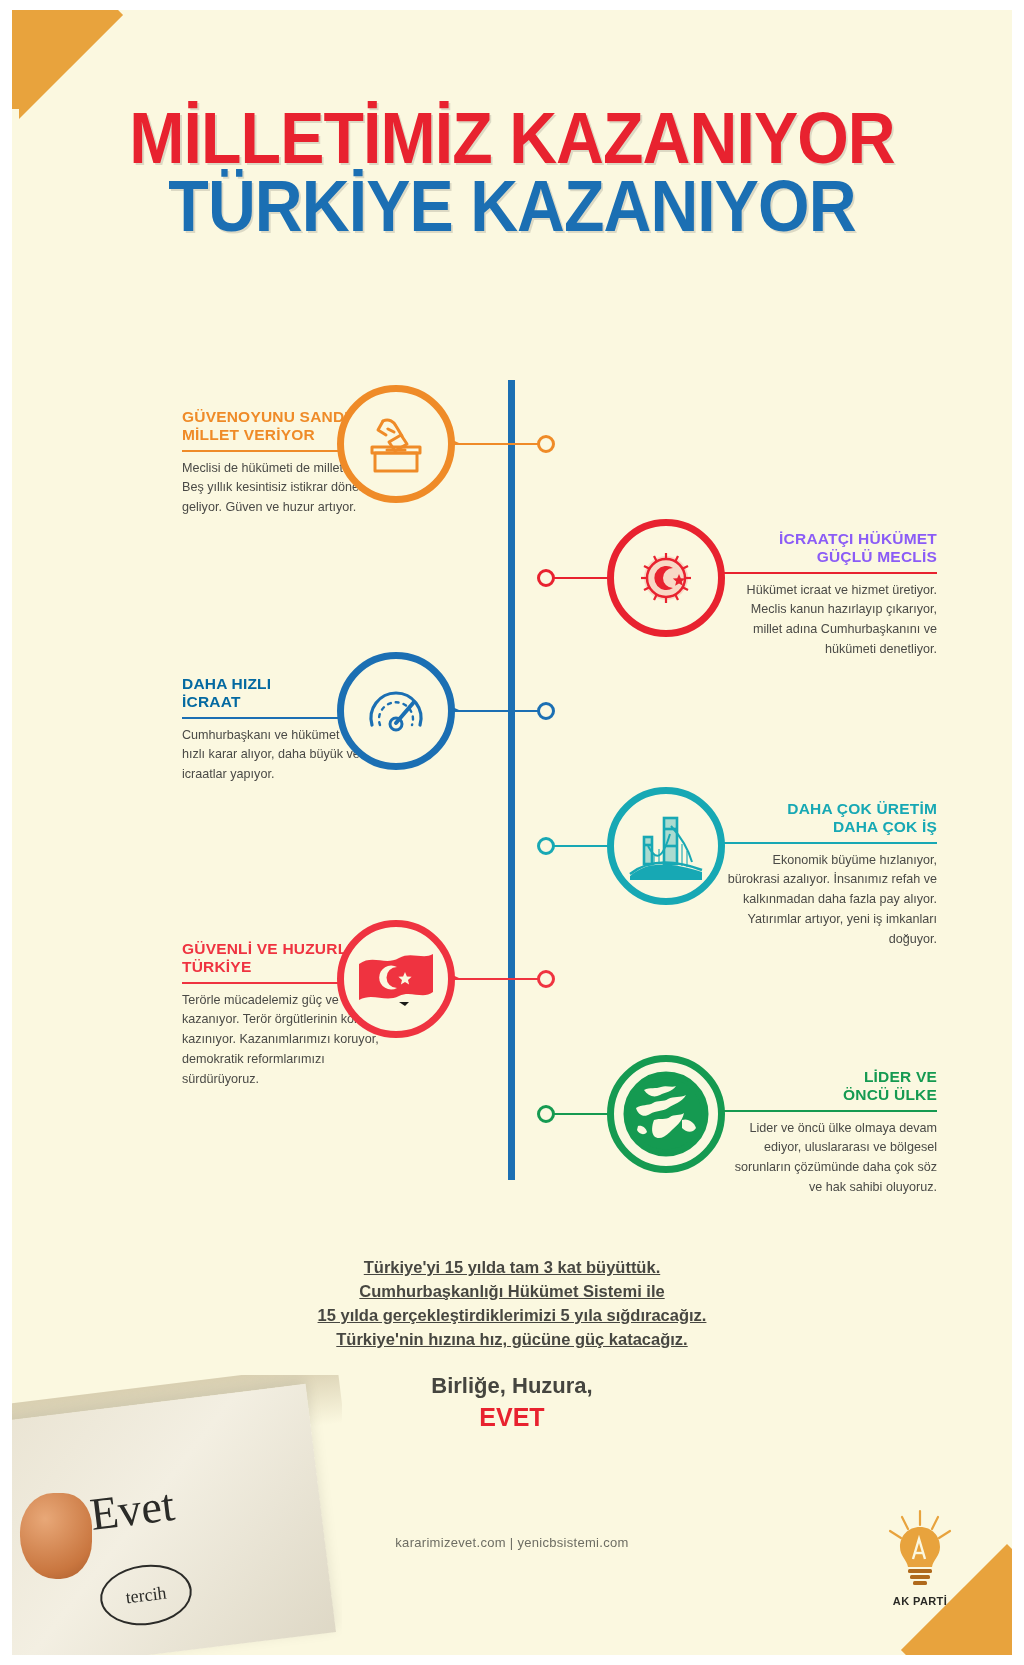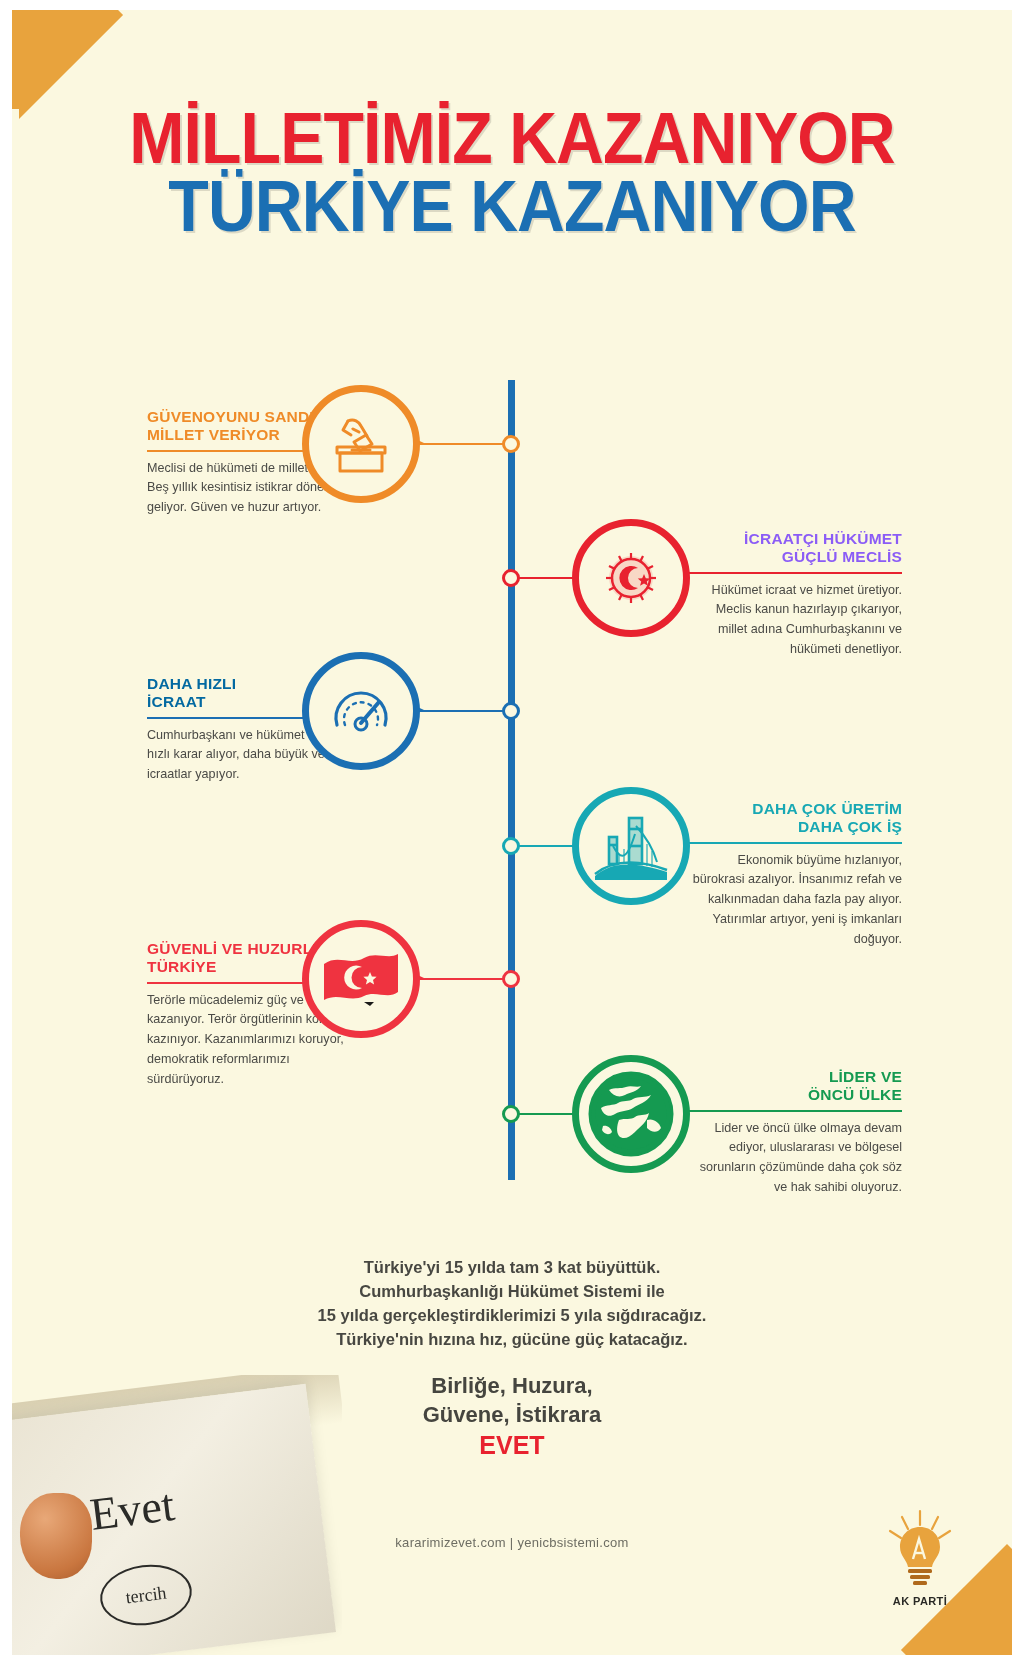--- a/index.html
+++ b/index.html
@@ -13,20 +13,21 @@
   }
 
   .poster {
     position: absolute;
     left: 12px;
     top: 10px;
     width: 1000px;
     height: 1645px;
     background: #fbf8e0;
     overflow: hidden;
+    padding-left: 35px;
   }
 
   
   .corner-tl {
     position: absolute;
     left: -70px; top: -70px;
     width: 150px; height: 150px;
     background: #e8a33d;
     transform: rotate(45deg);
   }
@@ -136,20 +137,21 @@
 
   
   .bottom-para {
     position: absolute;
     left: 0; top: 1246px; width: 100%;
     text-align: center;
     font-size: 16.5px;
     line-height: 1.45;
     font-weight: 600;
     color: #474741;
+    text-decoration: underline;
   }
   .slogan {
     position: absolute;
     left: 0; top: 1362px; width: 100%;
     text-align: center;
     font-size: 22px;
     font-weight: 700;
     line-height: 1.3;
     color: #45453f;
   }
@@ -442,21 +444,20 @@
 
   <div class="bottom-para">
     <div>Türkiye'yi 15 yılda tam 3 kat büyüttük.</div>
     <div>Cumhurbaşkanlığı Hükümet Sistemi ile</div>
     <div>15 yılda gerçekleştirdiklerimizi 5 yıla sığdıracağız.</div>
     <div>Türkiye'nin hızına hız, gücüne güç katacağız.</div>
   </div>
 
   <div class="slogan">
     <div>Birliğe, Huzura,</div>
-    <div>Güvene, İstikrara</div>
     <span class="evet">EVET</span>
   </div>
 
   <div class="urls">kararimizevet.com  |  yenicbsistemi.com</div>
 
   <div class="photo">
     <div class="paper-shadow"></div>
     <div class="paper"></div>
     <div class="thumb"></div>
     <div class="evet-stamp">Evet</div>

